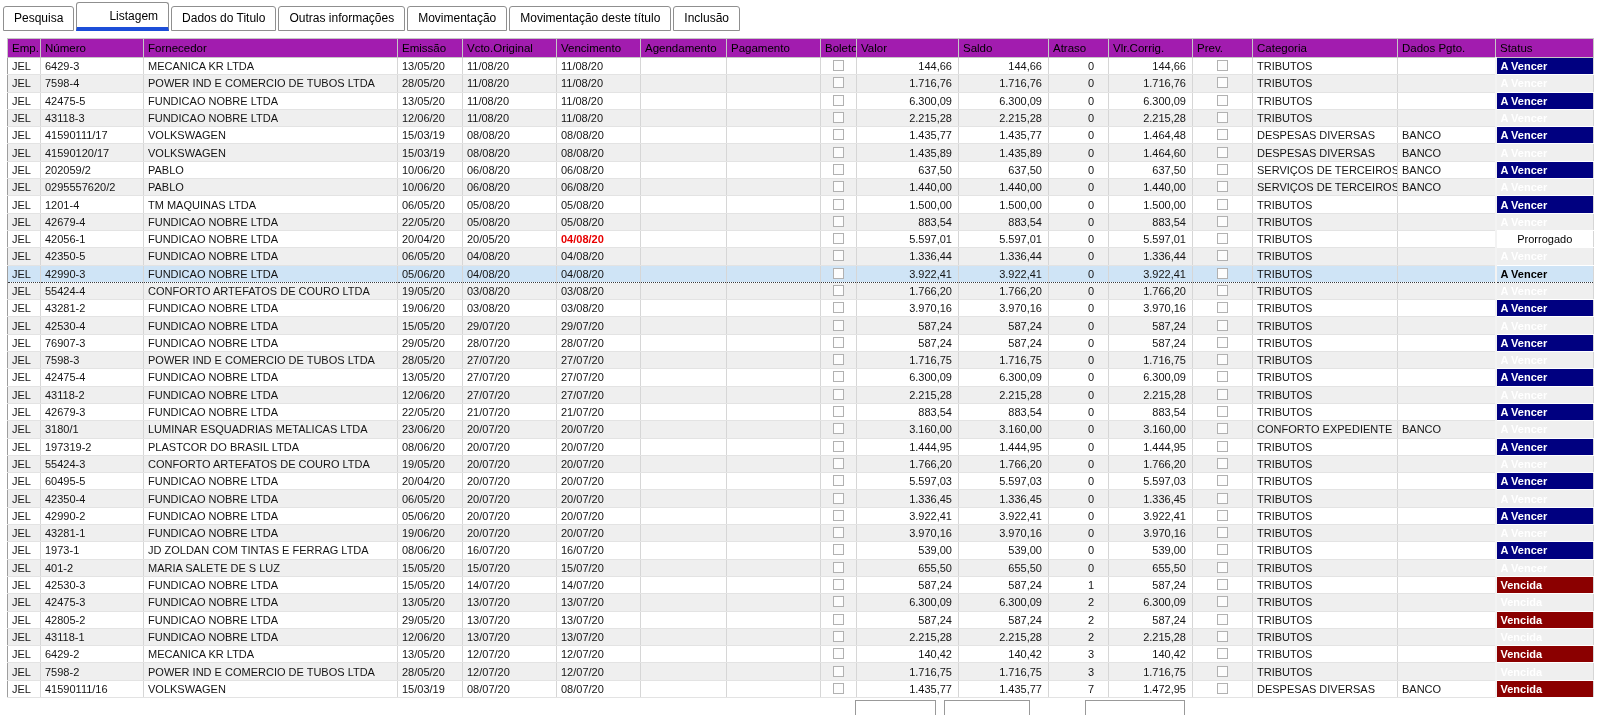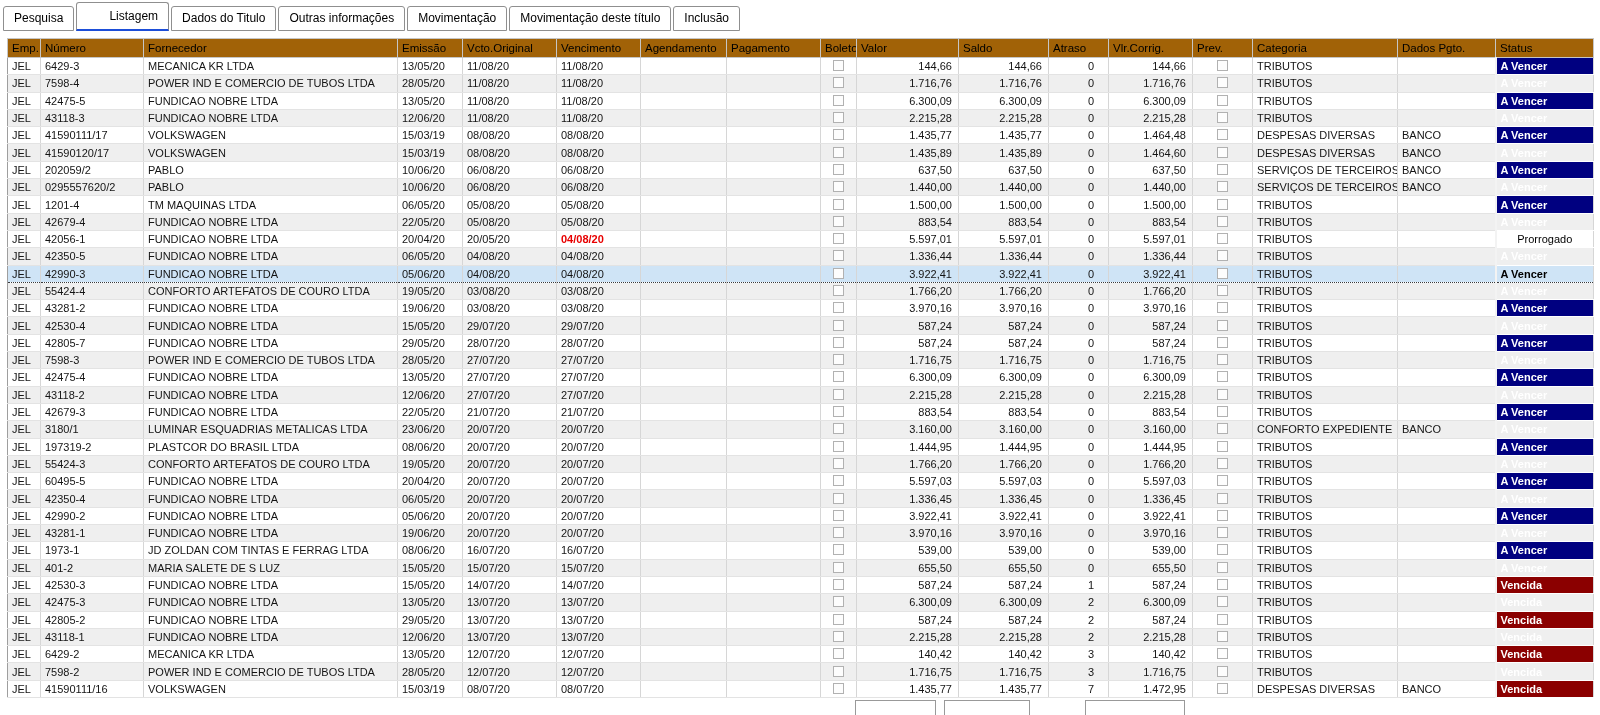--- a/index.html
+++ b/index.html
@@ -5,27 +5,27 @@
   * { margin:0; padding:0; }
   html,body { width:1600px; height:715px; overflow:hidden; background:#ffffff;
               font-family:"Liberation Sans", sans-serif; position:relative; }
 
   
   .tab-bar { position:absolute; top:2px; left:3px; height:29px;
              display:flex; align-items:flex-end; z-index:2; }
   .tab { box-sizing:border-box; height:25px; line-height:23px; padding:0 10px;
          margin-right:2px; background:#fff; border:1px solid #8f8f8f;
          border-radius:3px 3px 0 0; font-size:12px; color:#000; white-space:nowrap; }
-  .tab.active { height:29px; line-height:27px; border-bottom:2px solid #1d4ed8;padding-left:32px; }
+  .tab.active { height:29px; line-height:27px; border-bottom:4px solid #1d4ed8;padding-left:32px; }
 
   
   table.grid { position:absolute; top:38px; left:7px; width:1586px;
                table-layout:fixed; border-collapse:collapse; background:#fff;
                border:1px solid #9e9e9e; }
-  .grid th { box-sizing:border-box; height:19px; background:#a16207;
+  .grid th { box-sizing:border-box; height:19px; background:#a21caf;
              border:1px solid #c6c6c6; font-weight:normal; font-size:11.5px;
              text-align:left; padding:0 4px; white-space:nowrap; overflow:hidden; }
   .grid td { box-sizing:border-box; height:17.3px; font-size:11px; color:#141414;
              padding:0 4px; white-space:nowrap; overflow:hidden;
              border-right:1px solid #d6d6d6; border-bottom:1px solid #e3e3e3; }
   .grid tbody tr:nth-child(even) td { background:#efefef; }
   .grid td.num { text-align:right; padding-right:6px; }
   .grid td.atraso { padding-right:14px; }
   .grid td.center { text-align:center; }
   .grid td.red-date { color:#e80000; font-weight:bold; }
@@ -403,21 +403,21 @@
         <td class="num">587,24</td>
         <td class="num atraso">0</td>
         <td class="num">587,24</td>
         <td class="center"><span class="checkbox"></span></td>
         <td>TRIBUTOS</td>
         <td></td>
         <td class="status-cell status-a-vencer">A Vencer</td>
       </tr>
       <tr>
         <td>JEL</td>
-        <td>42805-7</td>
+        <td>76907-3</td>
         <td>FUNDICAO NOBRE LTDA</td>
         <td>29/05/20</td>
         <td>28/07/20</td>
         <td>28/07/20</td>
         <td></td>
         <td></td>
         <td class="center"><span class="checkbox"></span></td>
         <td class="num">587,24</td>
         <td class="num">587,24</td>
         <td class="num atraso">0</td>

